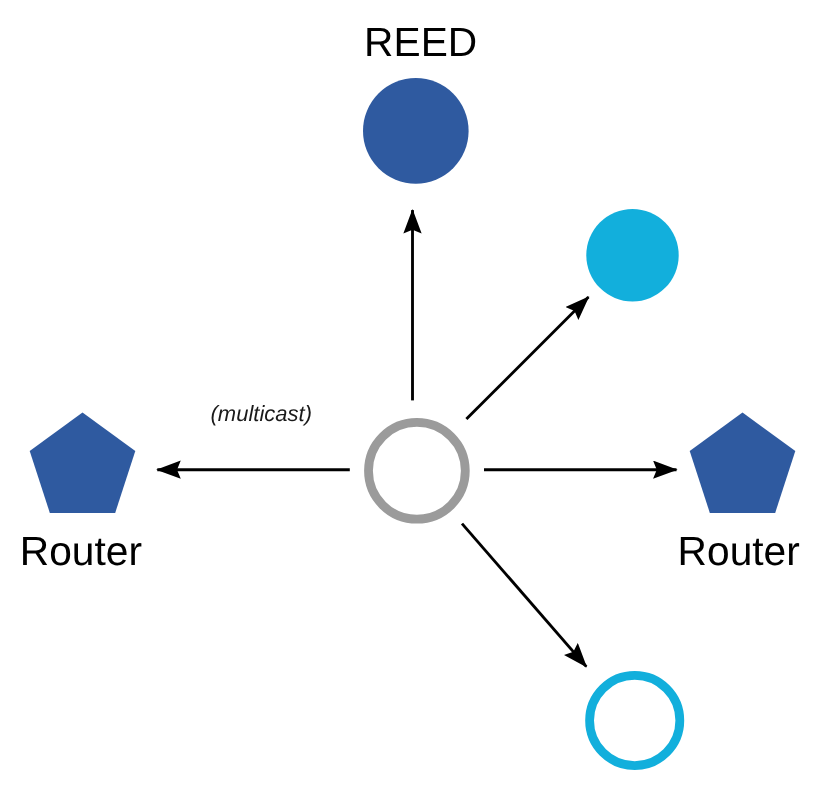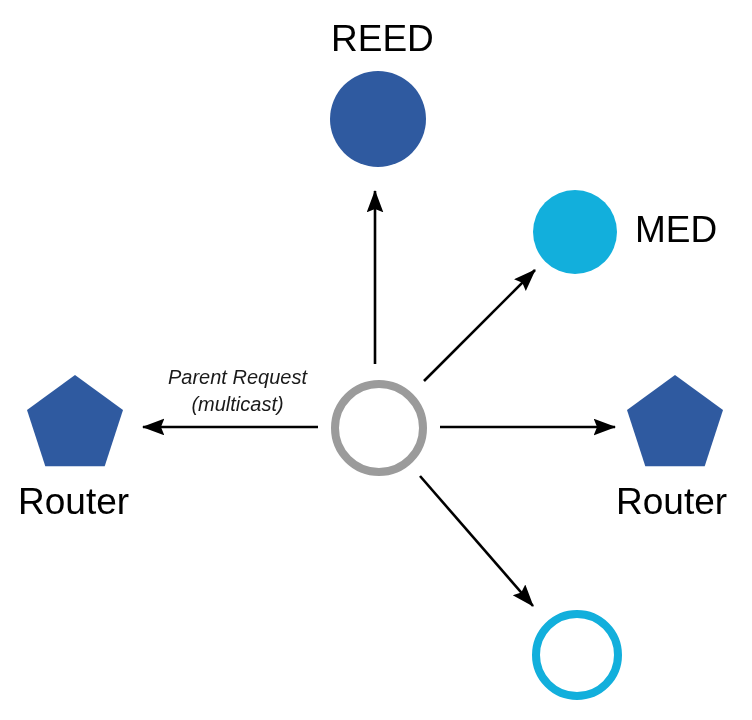--- a/index.html
+++ b/index.html
@@ -79,25 +79,23 @@
 
     <polygon points="75,375 123,409.9 104.7,466.3 45.3,466.3 27,409.9" fill="#2F5AA0"></polygon>
 
     <circle cx="577" cy="655" r="41" fill="none" stroke="#12AFDC" stroke-width="8"></circle>
 
     <circle cx="379" cy="428" r="44" fill="#ffffff" stroke="#9B9B9B" stroke-width="8"></circle>
   </svg>
 
   <div class="node-label" id="label-reed">REED</div>
 
-  <div class="node-label" id="label-med">MED</div>
 
   <div class="node-label" id="label-router-right">Router</div>
 
 
   <div class="node-label" id="label-router-left">Router</div>
 
   <div class="edge-label" id="label-parent-request">
-    <div>Parent Request</div>
     <div>(multicast)</div>
   </div>
 
 </div>
 
 </body></html>

